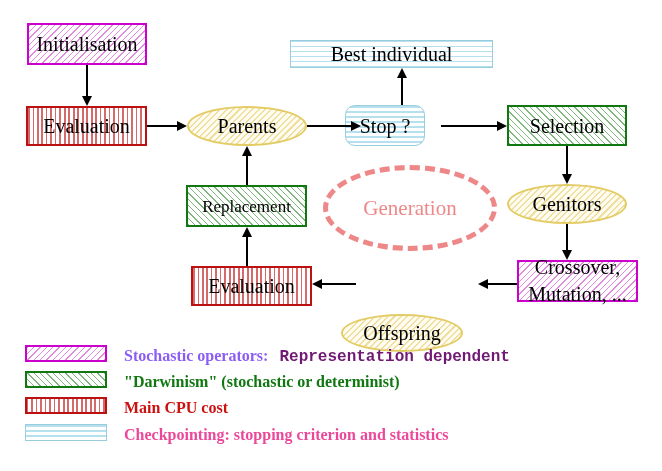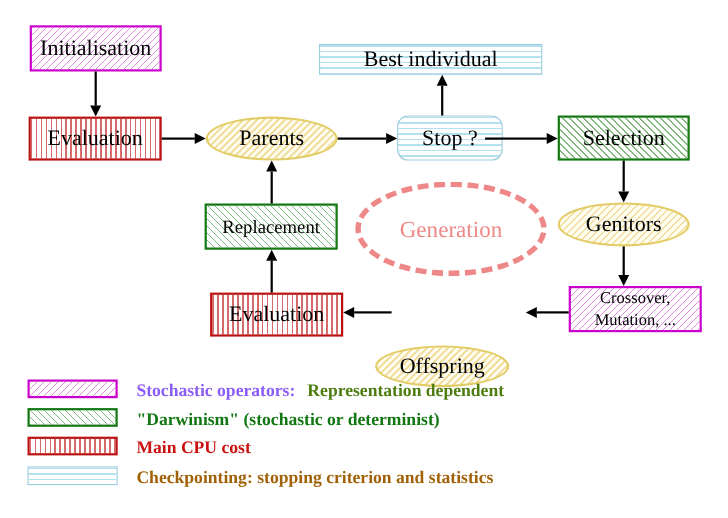--- a/index.html
+++ b/index.html
@@ -7,21 +7,21 @@
     position:relative;width:662px;height:471px;background:#ffffff;overflow:hidden;
     font-family:"Liberation Serif","DejaVu Serif",serif;
     padding-left:14px;
   }
   
   .node{
     position:absolute;display:flex;align-items:center;justify-content:center;
     box-sizing:border-box;text-align:center;color:#000;
   }
   .nlabel{font-size:20px;line-height:1;color:#000;}
-  .small-label{font-size:15px;line-height:1.35;color:#000;font-family:Liberation Serif, serif;}
+  .small-label{font-size:20px;line-height:1.35;color:#000;font-family:Liberation Serif, serif;}
   .ellipse{border-radius:50%;}
   
   .hatch-magenta{
     border:2px solid #cc00cc;background-color:#fff;
     background-image:repeating-linear-gradient(135deg,#e08ae0 0,#e08ae0 1px,transparent 1px,transparent 4.5px);
   }
   .hatch-green{
     border:2px solid #117711;background-color:#fff;
     background-image:repeating-linear-gradient(45deg,#7fb77f 0,#7fb77f 1px,transparent 1px,transparent 4.5px);
   }
@@ -50,24 +50,24 @@
   .ah-right{border-top:5px solid transparent;border-bottom:5px solid transparent;border-left:10px solid #000;}
   .ah-left{border-top:5px solid transparent;border-bottom:5px solid transparent;border-right:10px solid #000;}
   .ah-up{border-left:5px solid transparent;border-right:5px solid transparent;border-bottom:10px solid #000;}
   .ah-down{border-left:5px solid transparent;border-right:5px solid transparent;border-top:10px solid #000;}
   
   .swatch{position:absolute;box-sizing:border-box;width:82px;height:17px;}
   .legend-text{
     position:absolute;left:124px;font-size:16px;font-weight:bold;line-height:18px;white-space:nowrap;
   }
   .c-magenta{color:#8b5cf6;font-family:Liberation Serif, serif;}
-  .c-gold{color:#4d7c0f;margin-left:11px;}
+  .c-gold{color:#701a75;margin-left:11px;font-family:Liberation Mono, monospace;}
   .c-green{color:#117711;}
   .c-red{color:#cc1111;}
-  .c-cyan{color:#a16207;}
+  .c-cyan{color:#ec4899;}
 </style>
 </head>
 <body>
 
 <div id="canvas">
 
   <div class="node hatch-magenta" style="left:27px;top:23px;width:120px;height:42px;">
     <span class="nlabel">Initialisation</span>
   </div>
 
@@ -76,21 +76,21 @@
   </div>
 
   <div class="node stripe-red" style="left:26px;top:106px;width:121px;height:40px;">
     <span class="nlabel">Evaluation</span>
   </div>
 
   <div class="node ellipse hatch-yellow" style="left:187px;top:106px;width:120px;height:40px;justify-content:center;">
     <span class="nlabel">Parents</span>
   </div>
 
-  <div class="node stripe-cyan rounded" style="left:361px;top:105px;width:96px;height:41px;text-align:center;">
+  <div class="node stripe-cyan rounded" style="left:345px;top:105px;width:80px;height:41px;text-align:center;">
     <span class="nlabel">Stop ?</span>
   </div>
 
   <div class="node hatch-green" style="left:507px;top:105px;width:120px;height:41px;">
     <span class="nlabel">Selection</span>
   </div>
 
   <div class="node hatch-green" style="left:186px;top:185px;width:121px;height:42px;">
     <span class="nlabel" style="font-size:17px;">Replacement</span>
   </div>

